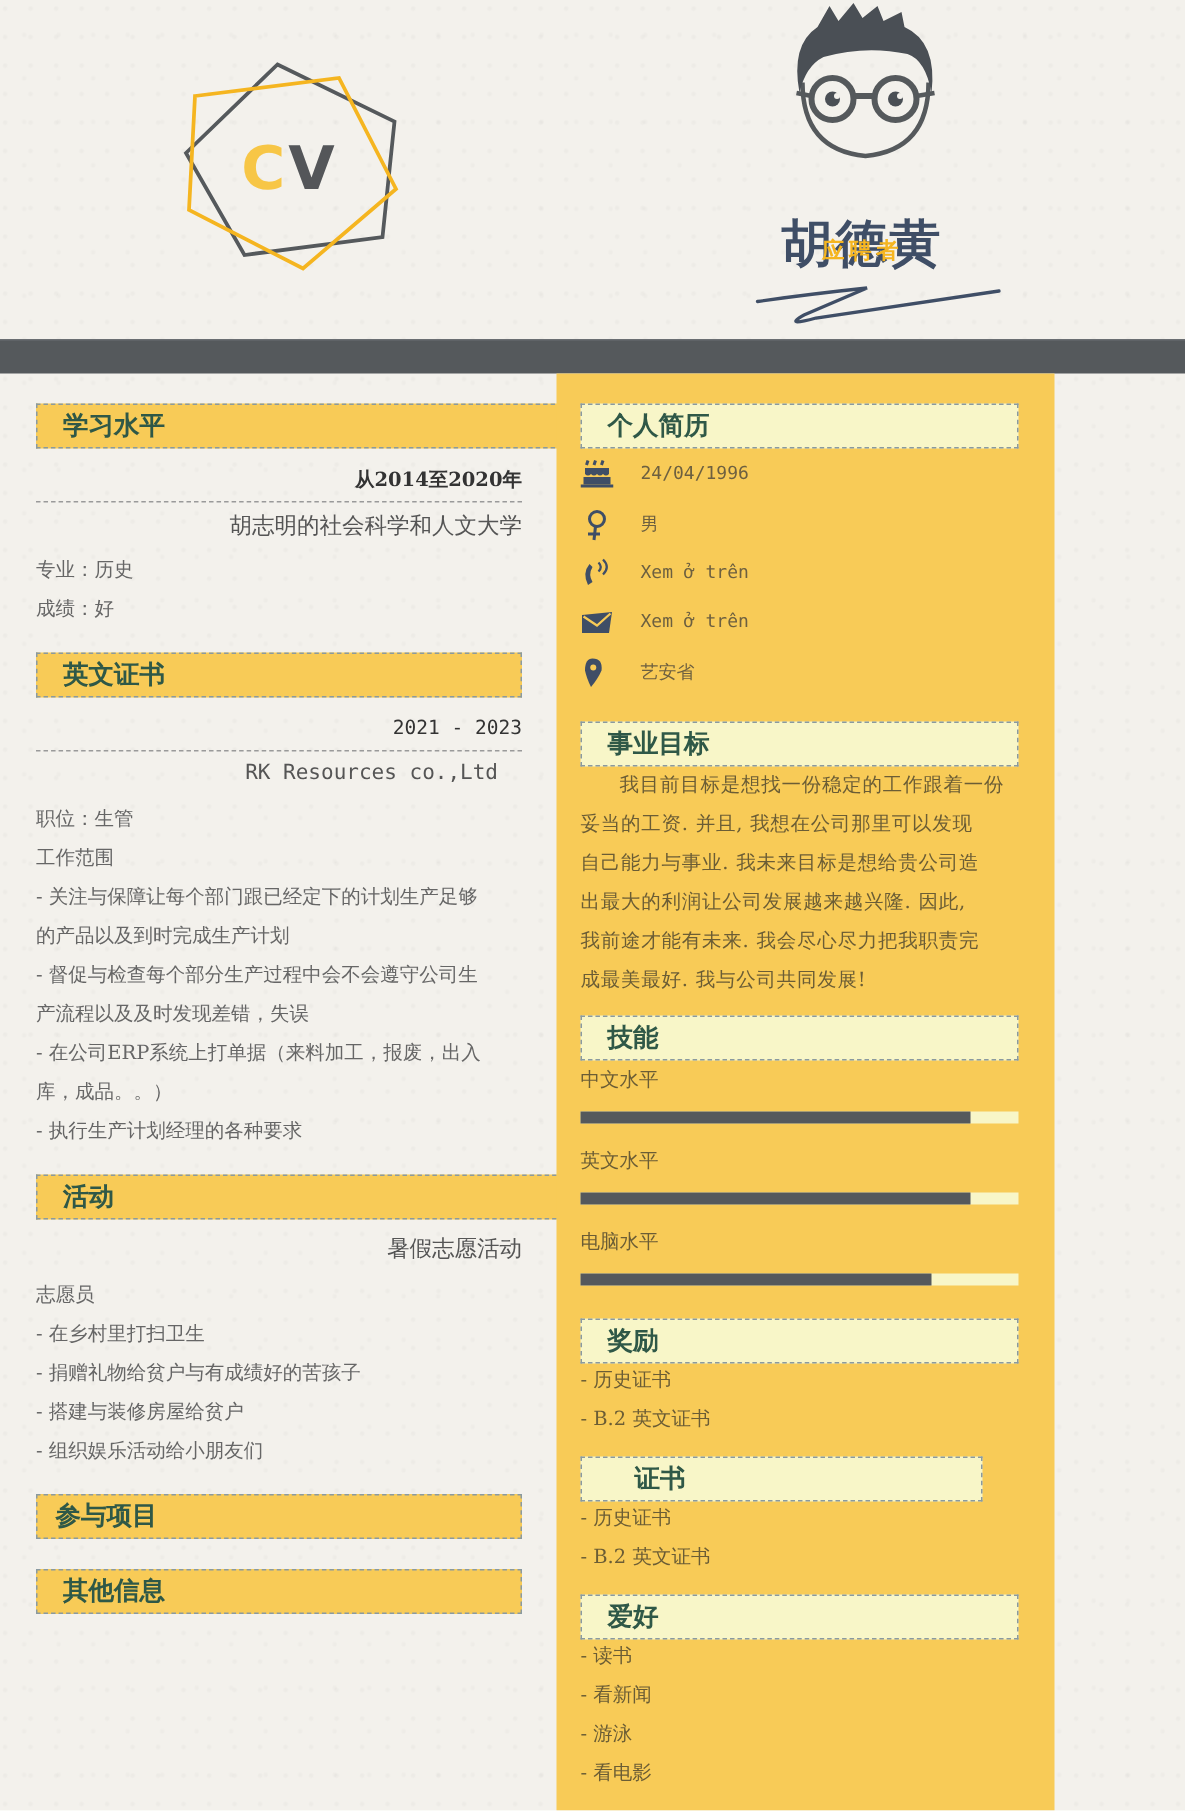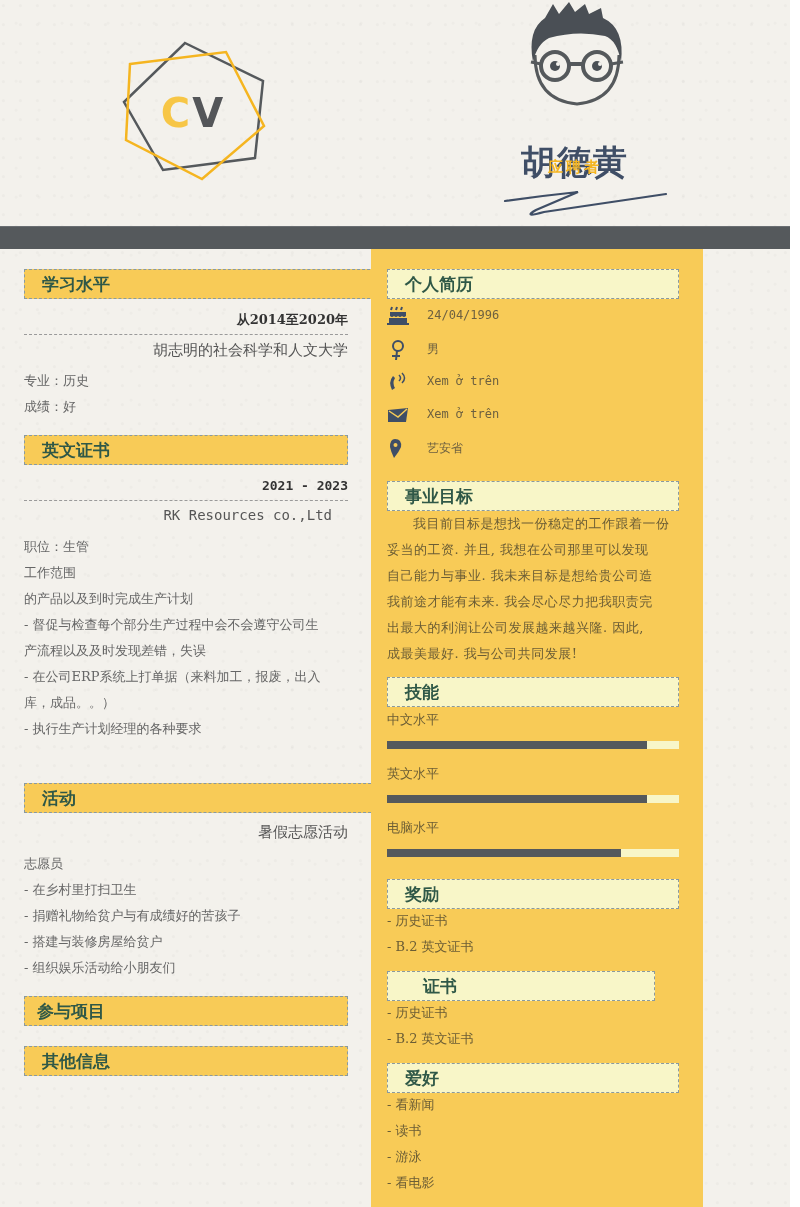--- a/index.html
+++ b/index.html
@@ -110,26 +110,27 @@
   <div class="left">
 
     <div class="sec-head abs" style="left:0; top:20px; width:356px;">学习水平</div>
     <div class="right-meta abs" style="left:0; top:62px; width:324px;">从2014至2020年</div>
     <div class="dash-line abs" style="left:0; top:85px; width:324px;"></div>
     <div class="org abs" style="left:0; top:92px; width:324px;">胡志明的社会科学和人文大学</div>
     <div class="txt abs" style="left:0; top:119px;">专业：历史</div>
     <div class="txt abs" style="left:0; top:145px;">成绩：好</div>
 
     <div class="sec-head abs" style="left:0; top:186px; width:324px;">英文证书</div>
-    <div class="right-meta abs" style="left:0; top:229px; width:324px; font-family:'DejaVu Sans Mono', monospace; font-weight:bold;">2021 - 2023</div>
+    <div class="right-meta abs" style="left:0; top:229px; width:324px; font-family:'DejaVu Sans Mono', monospace; font-weight:normal;">2021 - 2023</div>
     <div class="dash-line abs" style="left:0; top:251px; width:324px;"></div>
     <div class="org abs" style="left:0; top:258px; width:308px; font-family:'DejaVu Sans Mono', monospace; font-size:14px;">RK Resources co.,Ltd</div>
     <div class="txt abs" style="left:0; top:285px;">职位：生管</div>
     <div class="txt abs" style="left:0; top:311px;">工作范围</div>
     <div class="abs" style="left:0; top:337px; width:330px;">
+      <div class="txt">- 关注与保障让每个部门跟已经定下的计划生产足够</div>
       <div class="txt">的产品以及到时完成生产计划</div>
       <div class="txt">- 督促与检查每个部分生产过程中会不会遵守公司生</div>
       <div class="txt">产流程以及及时发现差错，失误</div>
       <div class="txt">- 在公司ERP系统上打单据（来料加工，报废，出入</div>
       <div class="txt">库，成品。。）</div>
       <div class="txt">- 执行生产计划经理的各种要求</div>
     </div>
 
     <div class="sec-head abs" style="left:0; top:534px; width:372px;">活动</div>
     <div class="org abs" style="left:0; top:574px; width:324px;">暑假志愿活动</div>
@@ -187,22 +188,22 @@
           <circle cx="8.5" cy="7" r="2" fill="#f8cb57"></circle>
         </svg>
         <span class="info-text" style="font-family:'DejaVu Serif', serif;">艺安省</span>
       </div>
 
       <div class="sec-head light abs" style="left:0; top:232px; width:292px;">事业目标</div>
       <div class="abs" style="left:0; top:262px; width:300px;">
         <div class="goal">我目前目标是想找一份稳定的工作跟着一份</div>
         <div class="goal" style="text-indent:0;">妥当的工资. 并且, 我想在公司那里可以发现</div>
         <div class="goal" style="text-indent:0;">自己能力与事业. 我未来目标是想给贵公司造</div>
+        <div class="goal" style="text-indent:0;">出最大的利润让公司发展越来越兴隆. 因此,</div>
         <div class="goal" style="text-indent:0;">我前途才能有未来. 我会尽心尽力把我职责完</div>
-        <div class="goal" style="text-indent:0;">出最大的利润让公司发展越来越兴隆. 因此,</div>
         <div class="goal" style="text-indent:0;">成最美最好. 我与公司共同发展!</div>
       </div>
 
       <div class="sec-head light abs" style="left:0; top:428px; width:292px;">技能</div>
       <div class="skill-label abs" style="left:0; top:462px;">中文水平</div>
       <div class="bar-track" style="top:492px;">
           <div class="bar-fill" style="width:89%;"></div>
         </div>
       <div class="skill-label abs" style="left:0; top:516px;">英文水平</div>
       <div class="bar-track" style="top:546px;">
@@ -220,20 +221,20 @@
       </div>
 
       <div class="sec-head light abs" style="left:0; top:722px; width:268px; padding-left:35px;">证书</div>
       <div class="abs" style="left:0; top:751px; width:292px;">
         <div class="rlist">- 历史证书</div>
         <div class="rlist">- B.2 英文证书</div>
       </div>
 
       <div class="sec-head light abs" style="left:0; top:814px; width:292px;">爱好</div>
       <div class="abs" style="left:0; top:843px; width:292px;">
+        <div class="rlist">- 读书</div>
         <div class="rlist">- 看新闻</div>
-        <div class="rlist">- 读书</div>
         <div class="rlist">- 游泳</div>
         <div class="rlist">- 看电影</div>
       </div>
     </div>
   </div>
 </div>
 
 </body></html>

